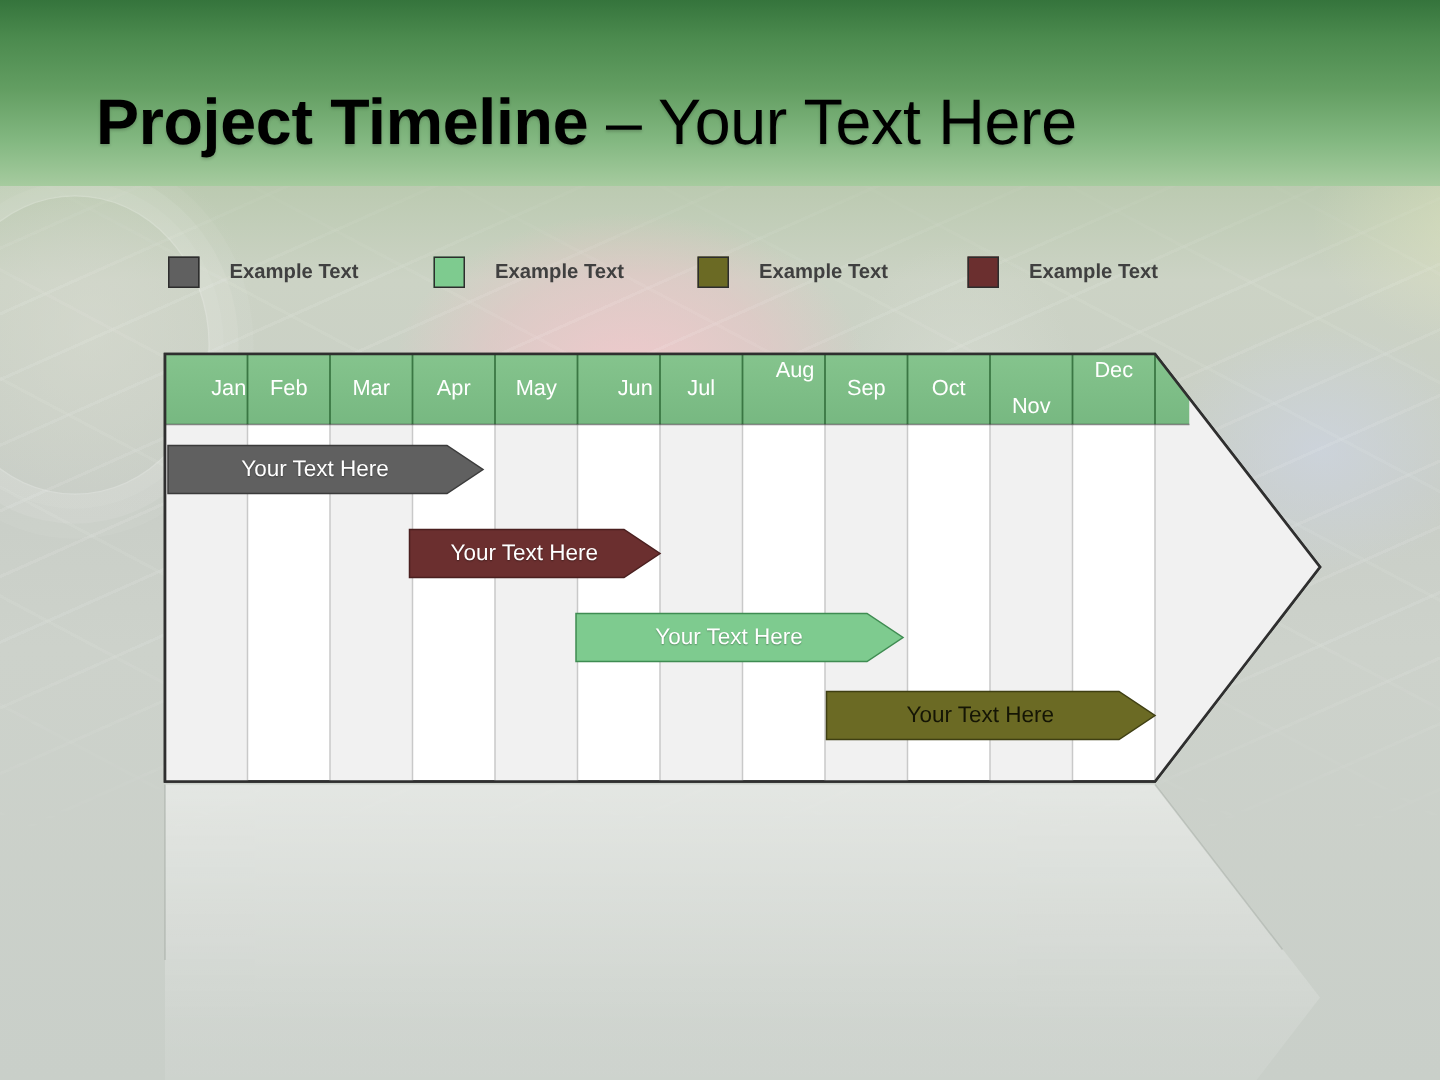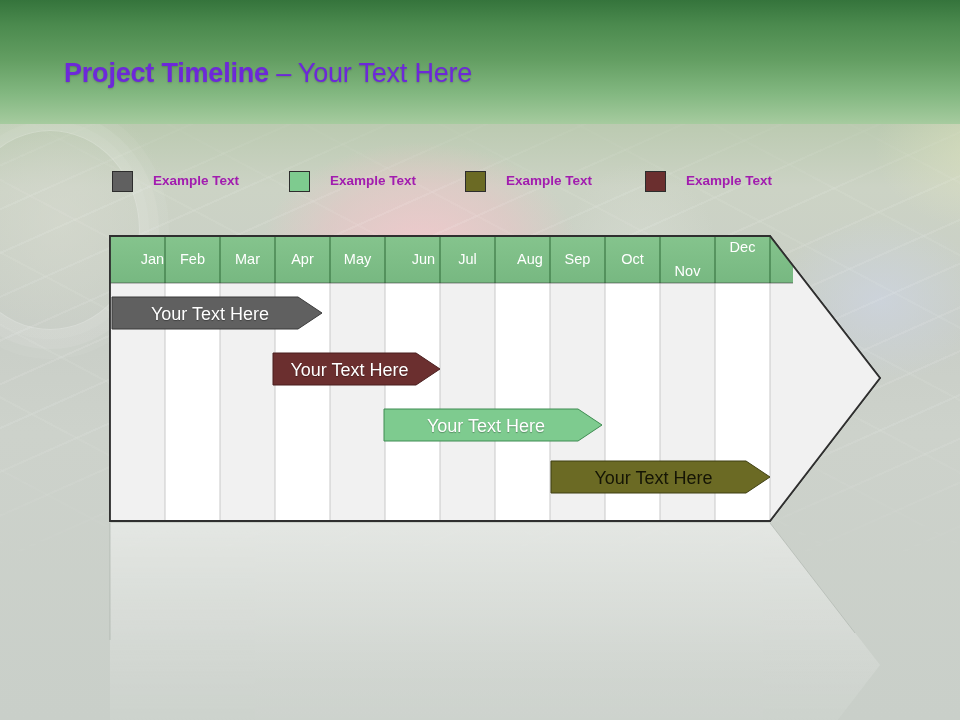--- a/index.html
+++ b/index.html
@@ -41,53 +41,53 @@
   }
 
   
   #title-band {
     position:absolute; left:0; top:0; width:960px; height:124px;
     background:linear-gradient(180deg,#3c7a42 0%,#4d8b50 22%,#68a368 52%,#86b983 78%,#a8ccа0 100%);
     background-image:linear-gradient(180deg,#35743c 0%,#4b8a4e 20%,#639e62 48%,#83b881 76%,#a6cb9f 100%);
   }
   #title-text {
     position:absolute; left:64px; top:58px;
-    color:#6d28d9; font-size:27px; letter-spacing:-.2px;
+    color:#000000; font-size:43px; letter-spacing:-.2px;
     text-shadow:0 1px 2px rgba(0,0,0,.18);
     white-space:nowrap;
   }
   #title-text .bold { font-weight:bold; }
   #title-text .light { font-weight:normal; }
 
   
   #legend { position:absolute; left:0; top:168px; width:960px; height:26px; }
   .legend-item { position:absolute; top:0; height:26px; display:flex; align-items:center; }
   .legend-swatch {
     width:21px; height:21px; border:1px solid #2d2d2d; flex:none;
   }
   .legend-label {
-    margin-left:20px; font-size:13.5px; font-weight:bold; color:#a21caf;
+    margin-left:20px; font-size:13.5px; font-weight:bold; color:#404040;
     white-space:nowrap; line-height:1;
   }
   #legend-item-0 { left:112px; }
   #legend-item-1 { left:289px; }
   #legend-item-2 { left:465px; }
   #legend-item-3 { left:645px; }
 
   
   #chart { position:absolute; left:0; top:0; width:960px; height:720px; pointer-events:none; }
   #chart svg { display:block; }
 
   .month-label {
     position:absolute; color:#ffffff; font-size:14.5px;
     text-align:center; line-height:1; white-space:nowrap;
   }
 
   .bar-label {
-    position:absolute; font-size:18px; white-space:nowrap;
+    position:absolute; font-size:15px; white-space:nowrap;
     line-height:1;
   }
   .bar-label.on-dark { color:#ffffff; text-shadow:0 1px 1px rgba(0,0,0,.35); }
   .bar-label.on-light { color:#ffffff; text-shadow:0 1px 1px rgba(0,0,0,.30); }
   .bar-label.on-olive { color:#151505; }
 </style>
 </head>
 <body>
 
 <div id="bg-photo"></div>
@@ -201,21 +201,21 @@
 </svg>
 </div>
 
 <div class="month-label" style="left:110px; top:252px; width:55px;padding-left:30px;">Jan</div>
 <div class="month-label" style="left:165px; top:252px; width:55px;">Feb</div>
 <div class="month-label" style="left:220px; top:252px; width:55px;">Mar</div>
 <div class="month-label" style="left:275px; top:252px; width:55px;">Apr</div>
 <div class="month-label" style="left:330px; top:252px; width:55px;">May</div>
 <div class="month-label" style="left:385px; top:252px; width:55px;padding-left:22px;">Jun</div>
 <div class="month-label" style="left:440px; top:252px; width:55px;">Jul</div>
-<div class="month-label" style="left:495px; top:252px; width:70px;">Aug</div>
+<div class="month-label" style="left:495px; top:240px; width:70px;">Aug</div>
 <div class="month-label" style="left:550px; top:252px; width:55px;">Sep</div>
 <div class="month-label" style="left:605px; top:252px; width:55px;">Oct</div>
 <div class="month-label" style="left:660px; top:264px; width:55px;">Nov</div>
 <div class="month-label" style="left:715px; top:240px; width:55px;">Dec</div>
 
 <div class="bar-label on-dark" style="left:112px; top:305px; width:196px; text-align:center;">Your  Text Here</div>
 <div class="bar-label on-dark" style="left:273px; top:361px; width:153px; text-align:center;">Your  Text Here</div>
 <div class="bar-label on-light" style="left:384px; top:417px; width:204px; text-align:center;">Your  Text Here</div>
 <div class="bar-label on-olive" style="left:551px; top:469px; width:205px; text-align:center;">Your  Text Here</div>
 

